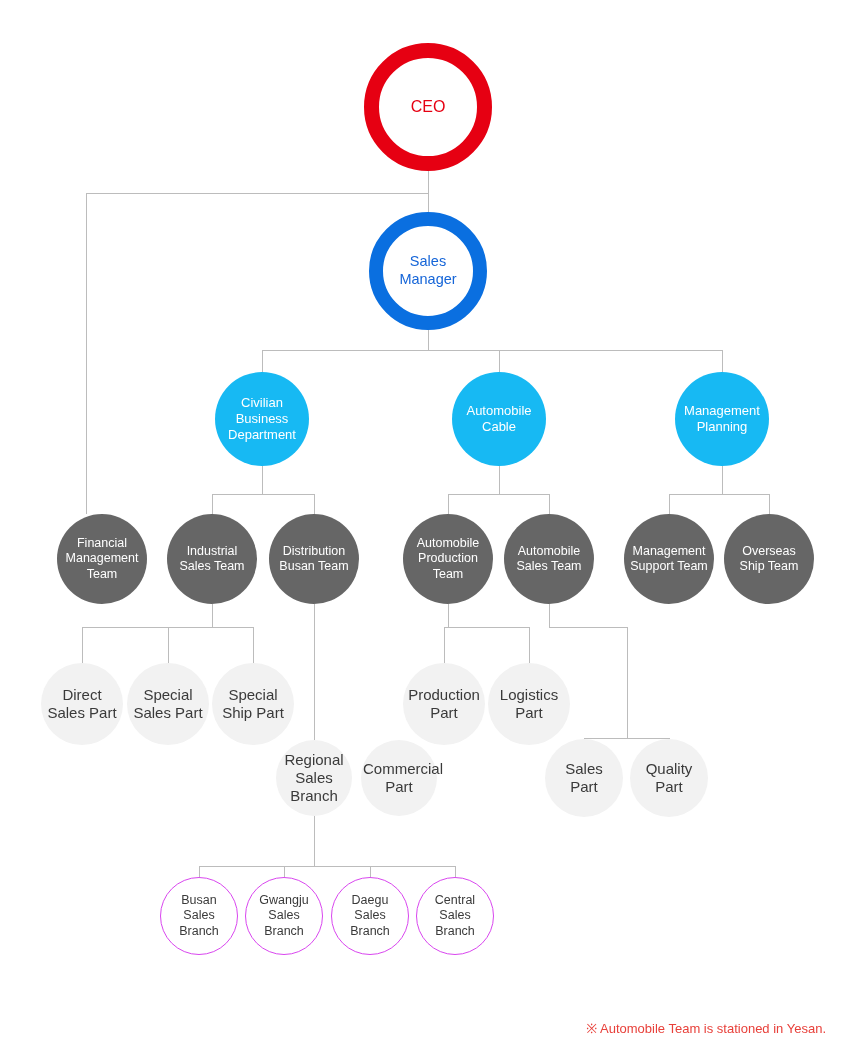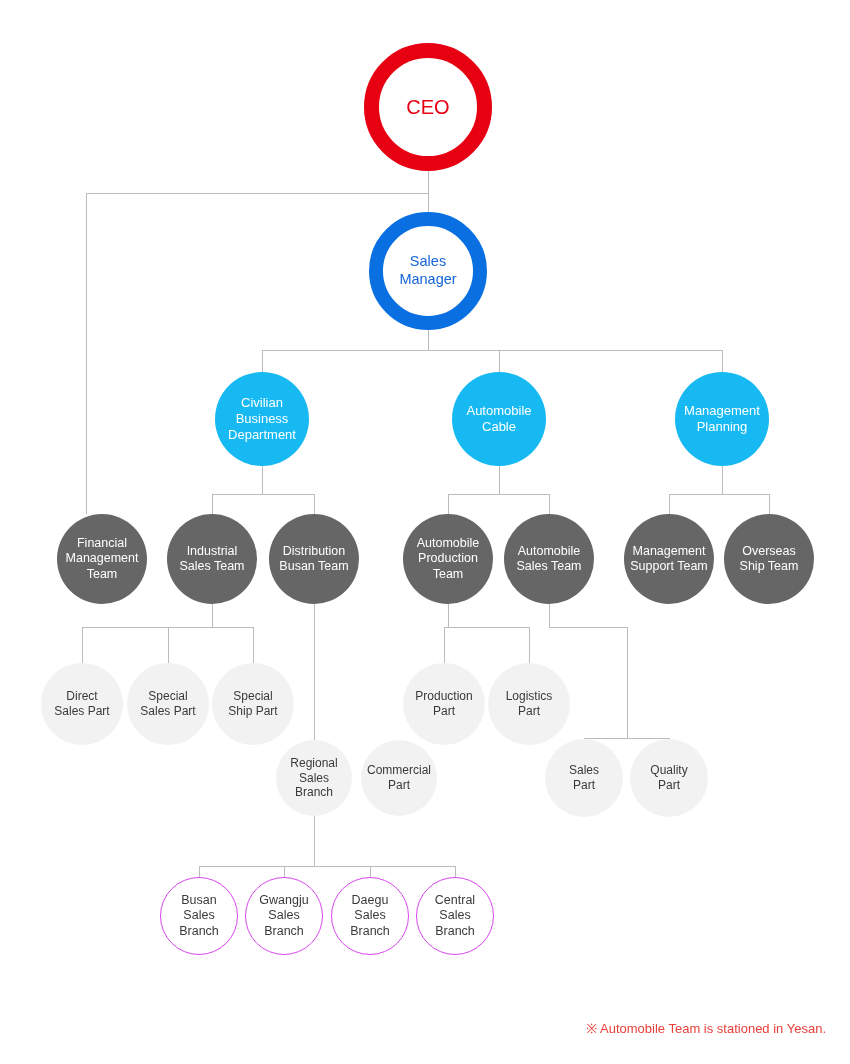--- a/index.html
+++ b/index.html
@@ -44,42 +44,42 @@
   .node .label {
     display: block;
     width: 100%;
     white-space: pre-line;
   }
   
   .node.ceo {
     background: #ffffff;
     border: 15px solid #e60012;
     color: #e60012;
-    font-size: 20px;
+    font-size: 16px;
   }
   .node.manager {
     background: #ffffff;
     border: 14px solid #0a6fe0;
     color: #1565d8;
     font-size: 14.5px;
   }
   .node.dept {
     background: #17b9f3;
     color: #ffffff;
     font-size: 13px;
   }
   .node.team {
     background: #666666;
     color: #ffffff;
     font-size: 12.5px;
   }
   .node.part {
     background: #f2f2f2;
     color: #3a3a3a;
-    font-size: 12px;
+    font-size: 15px;
     justify-content: flex-end;
   }
   .node.branch {
     background: #ffffff;
     border: 1px solid #d946ef;
     color: #3a3a3a;
     font-size: 12.5px;
   }
   #footnote {
     position: absolute;

